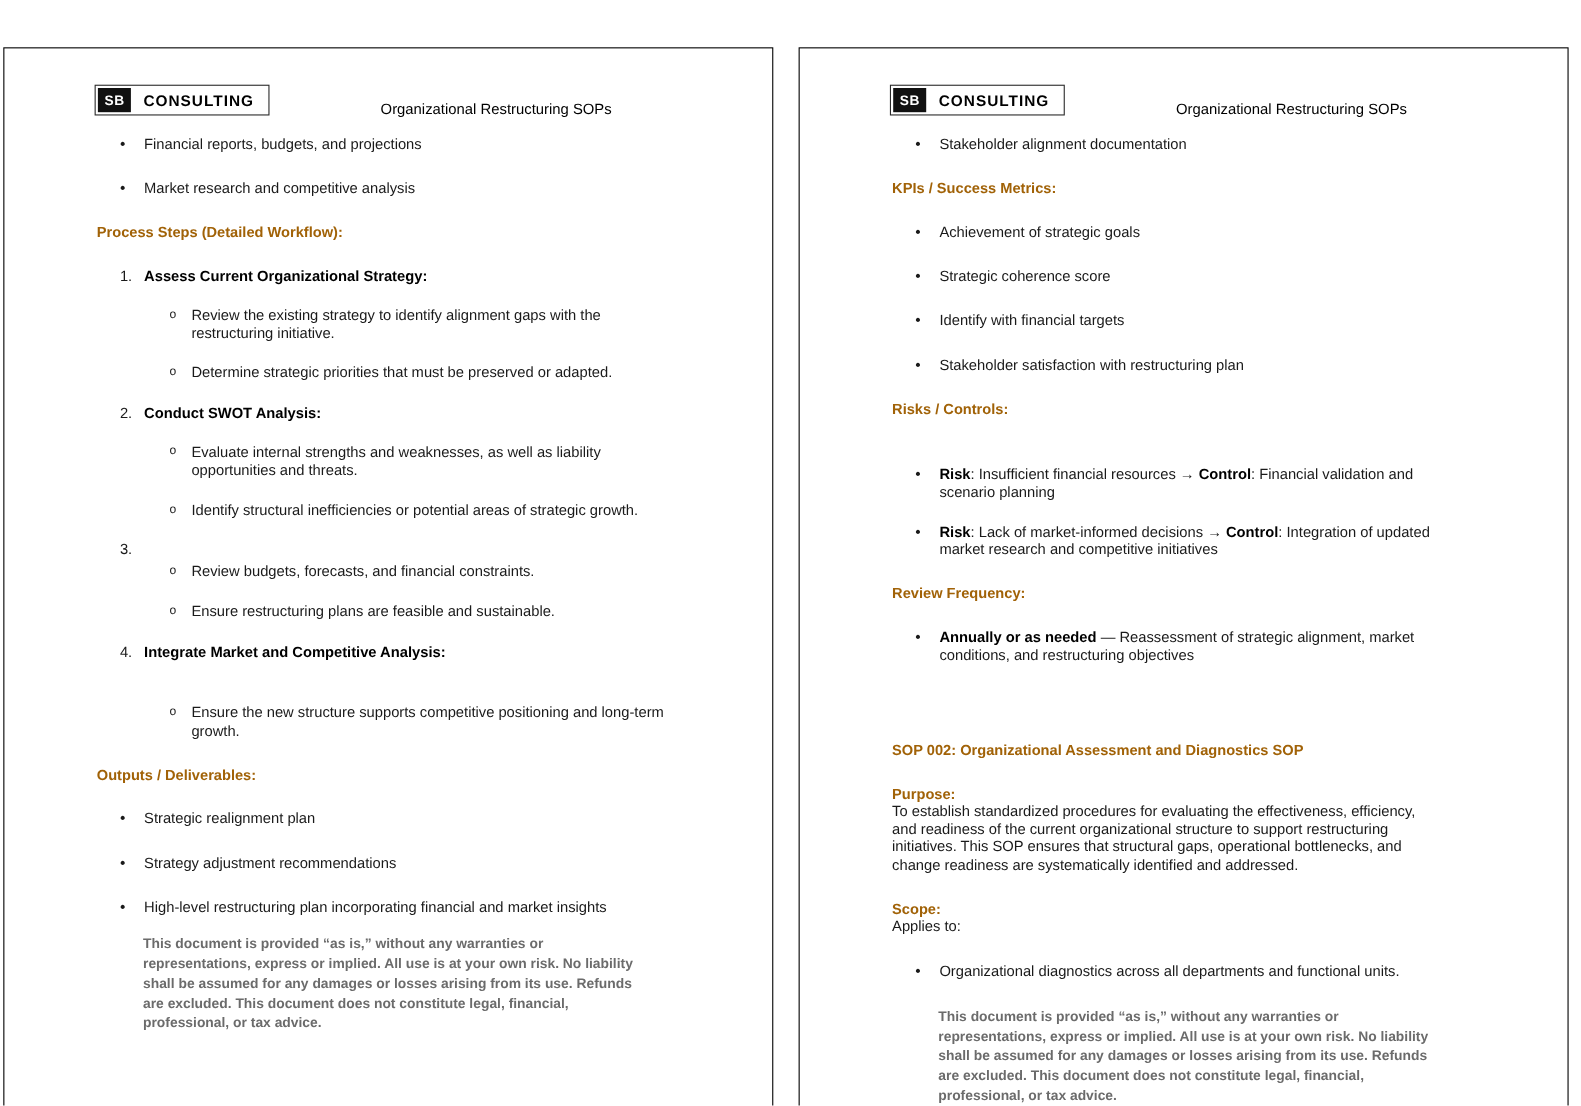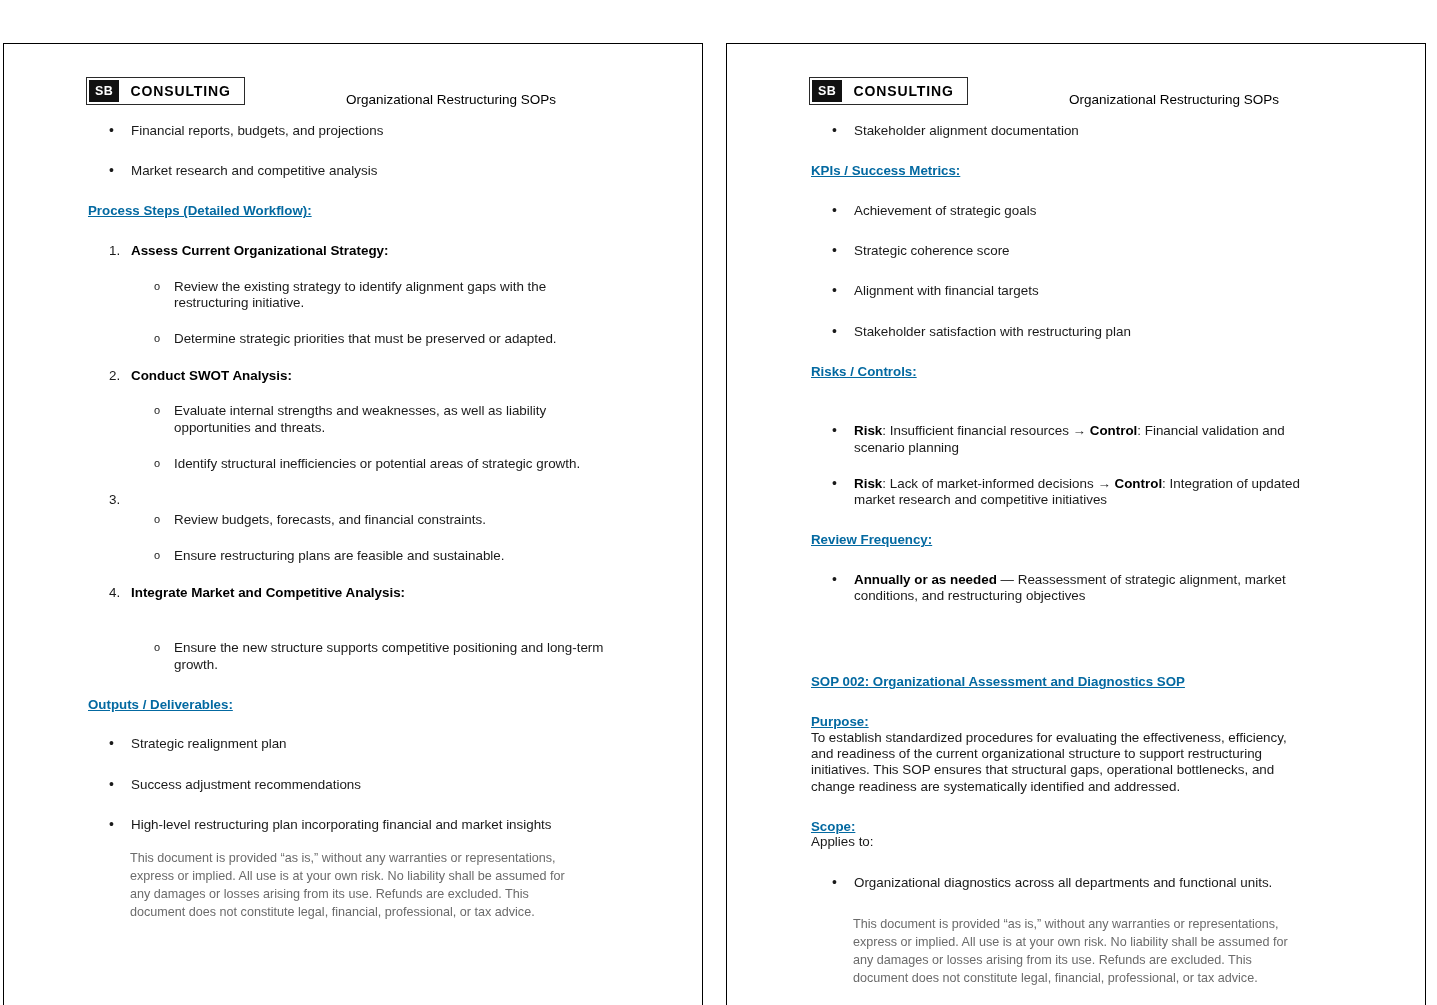--- a/index.html
+++ b/index.html
@@ -93,24 +93,23 @@
   .content {
     padding: 0 22px 0 0;
     font-size: 13.3px;
     color: #1a1a1a;
     line-height: 1.18;
   }
 
   .h-bold {
     font-weight: bold;
     font-size: 13.3px;
-    color: #0369a1;
+    color: #a16207;
     margin-left: 84px;
     margin-bottom: 0;
-    text-decoration: underline;
   }
 
   .para {
     margin-left: 84px;
     font-size: 13.4px;
     line-height: 1.21;
     color: #1a1a1a;
     max-width: 492px;
   }
 
@@ -169,20 +168,21 @@
     line-height: 1.35;
     color: #1a1a1a;
   }
 
   .disclaimer {
     margin-left: 126px;
     max-width: 452px;
     font-size: 12.6px;
     line-height: 1.43;
     color: #6b6b6b;
+    font-weight: bold;
   }
 
   b, strong { font-weight: bold; color: #000; }
   .sp-16 { height: 16px; }
   .sp-20 { height: 20px; }
   .sp-24 { height: 24px; }
   .sp-46 { height: 46px; }
 </style>
 </head>
 <body>
@@ -246,21 +246,21 @@
         <div class="sp-20"></div>
         <div class="sp-20"></div>
         <div class="b2">Ensure the new structure supports competitive positioning and long-term growth.</div>
 
         <div class="sp-24"></div>
         <div class="h-bold">Outputs / Deliverables:</div>
 
         <div class="sp-24"></div>
         <div class="b1">Strategic realignment plan</div>
         <div class="sp-24"></div>
-        <div class="b1">Success adjustment recommendations</div>
+        <div class="b1">Strategy adjustment recommendations</div>
         <div class="sp-24"></div>
         <div class="b1">High-level restructuring plan incorporating financial and market insights</div>
 
         <div class="sp-16"></div>
         <div class="disclaimer">This document is provided “as is,” without any warranties or representations, express or implied. All use is at your own risk. No liability shall be assumed for any damages or losses arising from its use. Refunds are excluded. This document does not constitute legal, financial, professional, or tax advice.</div>
 
       </div>
     </div>
   </div>
 
@@ -280,21 +280,21 @@
         <div class="b1">Stakeholder alignment documentation</div>
 
         <div class="sp-24"></div>
         <div class="h-bold">KPIs / Success Metrics:</div>
 
         <div class="sp-24"></div>
         <div class="b1">Achievement of strategic goals</div>
         <div class="sp-24"></div>
         <div class="b1">Strategic coherence score</div>
         <div class="sp-24"></div>
-        <div class="b1">Alignment with financial targets</div>
+        <div class="b1">Identify with financial targets</div>
         <div class="sp-24"></div>
         <div class="b1">Stakeholder satisfaction with restructuring plan</div>
 
         <div class="sp-24"></div>
         <div class="h-bold">Risks / Controls:</div>
 
         <div class="sp-24"></div>
         <div class="sp-20"></div>
         <div class="b1">
           <b>Risk</b><span>: Insufficient financial resources </span><span>→</span><b> Control</b><span>: Financial validation and scenario planning</span>

